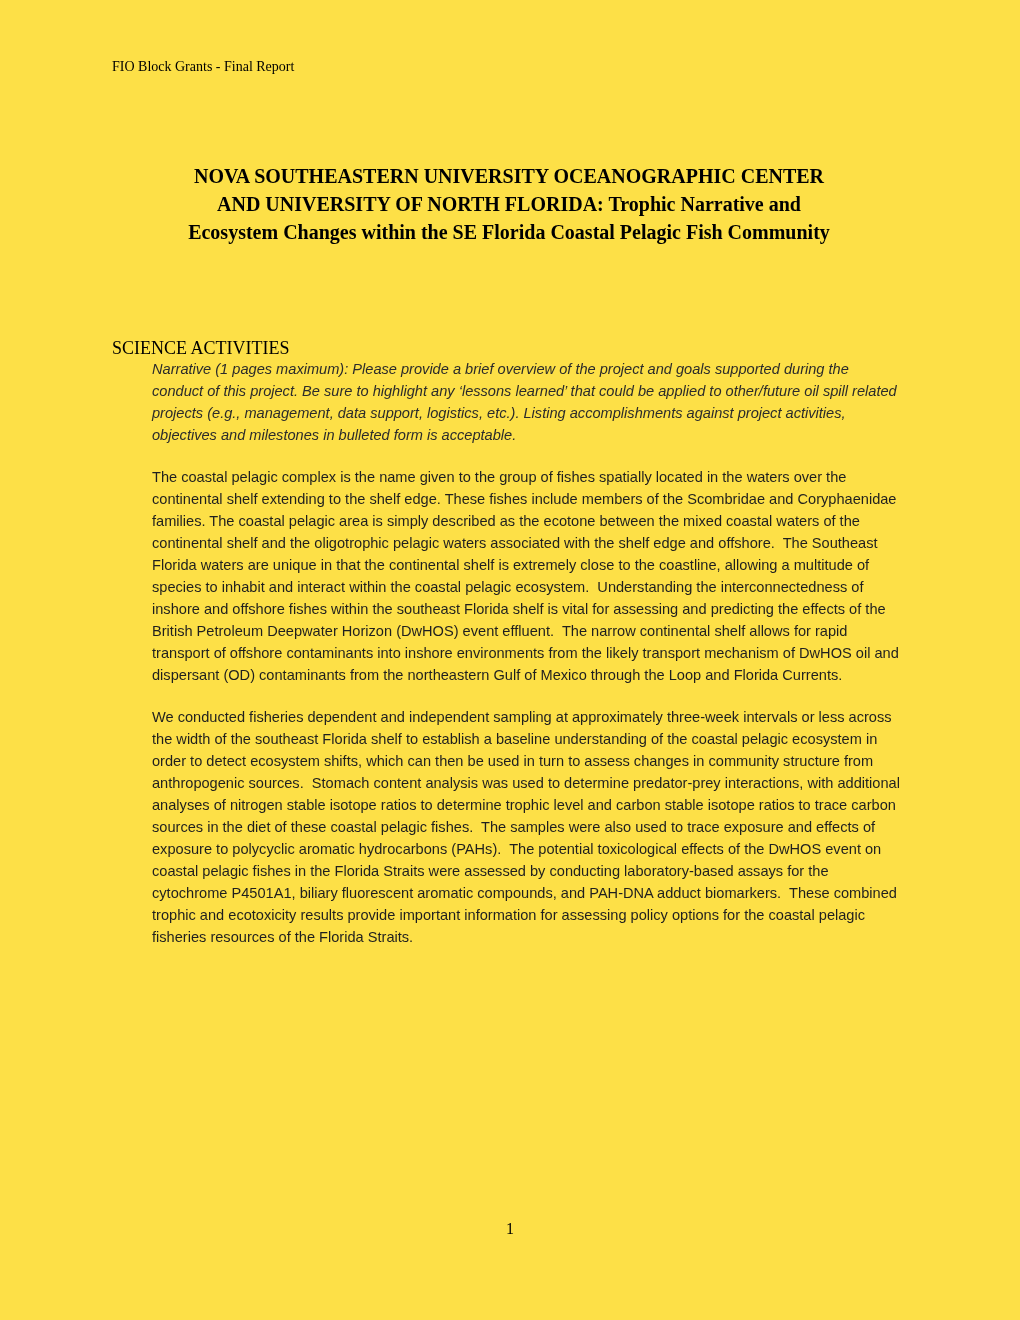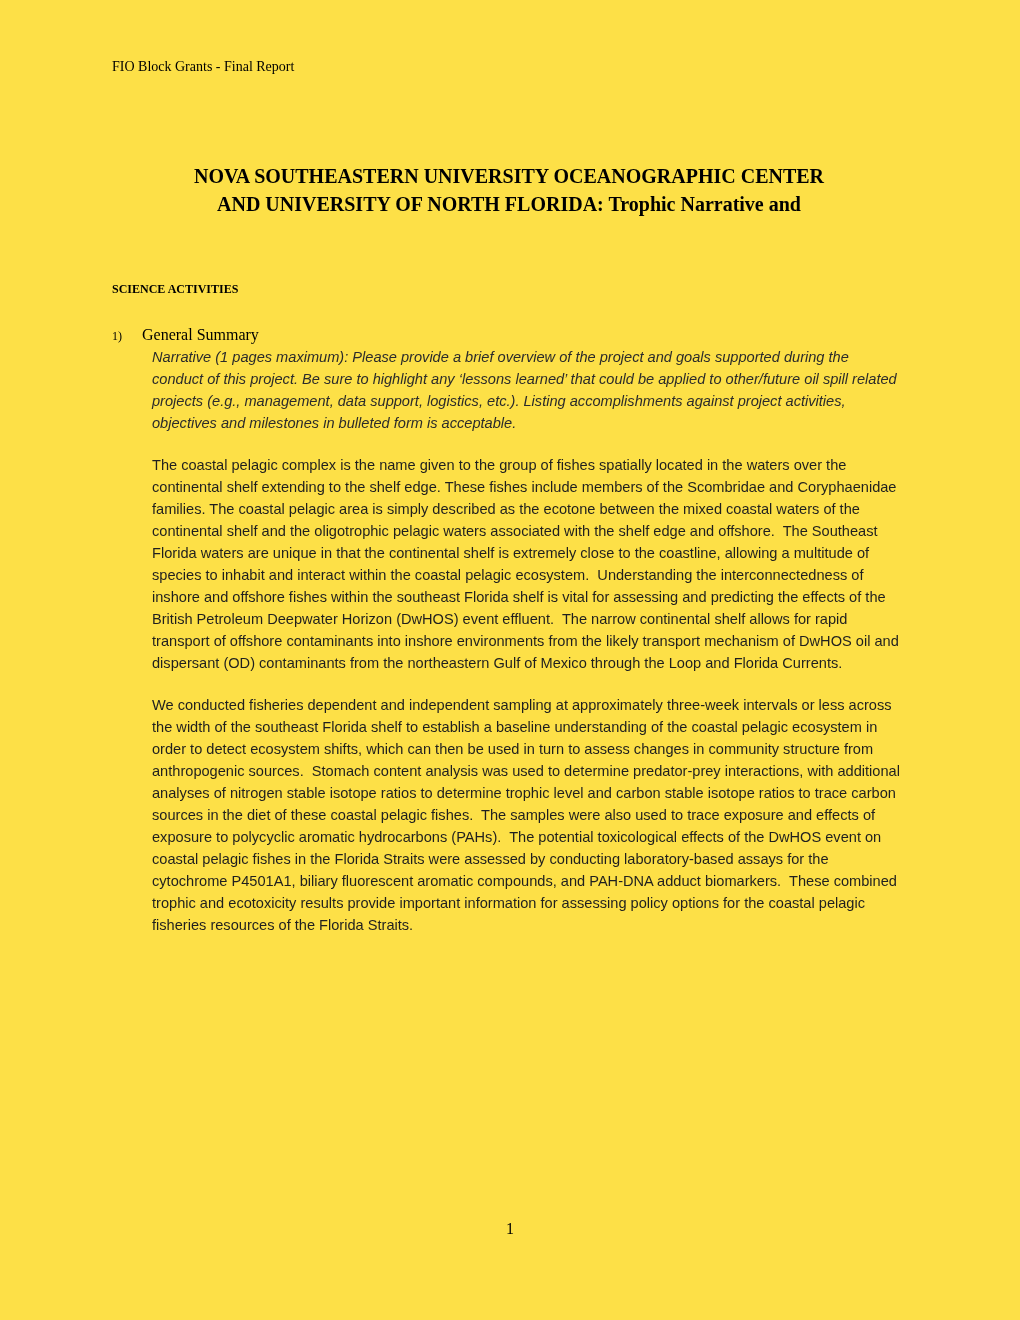--- a/index.html
+++ b/index.html
@@ -27,23 +27,23 @@
     font-size: 20px;
     line-height: 28px;
   }
   .authors {
     margin-top: 16px;
     text-align: center;
     font-size: 16px;
     line-height: 24px;
   }
   .section-heading {
-    margin-top: 61px;
-    font-weight: bold;
-    font-size: 12px;
+    margin-top: 92px;
+    font-weight: normal;
+    font-size: 18px;
     line-height: 20px;
   }
   .list-item {
     margin-top: 26px;
     font-size: 16px;
     line-height: 20px;
   }
   .list-item .num {
     font-size: 12px;
     display: inline-block;
@@ -76,28 +76,26 @@
 </head>
 <body>
 
 <div class="page">
 
   <div class="running-header">FIO Block Grants - Final Report</div>
 
   <div class="doc-title">
     <div>NOVA SOUTHEASTERN UNIVERSITY OCEANOGRAPHIC CENTER</div>
     <div>AND UNIVERSITY OF NORTH FLORIDA: Trophic Narrative and</div>
+    <div>Ecosystem Changes within the SE Florida Coastal Pelagic Fish Community</div>
   </div>
 
 
   <div class="section-heading">SCIENCE ACTIVITIES</div>
 
-  <div class="list-item">
-    <span class="num">1)</span><span>General Summary</span>
-  </div>
 
   <div class="body-copy narrative">Narrative (1 pages maximum): Please provide a brief overview of the project and goals supported during the conduct of this project. Be sure to highlight any ‘lessons learned’ that could be applied to other/future oil spill related projects (e.g., management, data support, logistics, etc.). Listing accomplishments against project activities, objectives and milestones in bulleted form is acceptable.</div>
 
   <div class="body-copy para">The coastal pelagic complex is the name given to the group of fishes spatially located in the waters over the continental shelf extending to the shelf edge. These fishes include members of the Scombridae and Coryphaenidae families. The coastal pelagic area is simply described as the ecotone between the mixed coastal waters of the continental shelf and the oligotrophic pelagic waters associated with the shelf edge and offshore.  The Southeast Florida waters are unique in that the continental shelf is extremely close to the coastline, allowing a multitude of species to inhabit and interact within the coastal pelagic ecosystem.  Understanding the interconnectedness of inshore and offshore fishes within the southeast Florida shelf is vital for assessing and predicting the effects of the British Petroleum Deepwater Horizon (DwHOS) event effluent.  The narrow continental shelf allows for rapid transport of offshore contaminants into inshore environments from the likely transport mechanism of DwHOS oil and dispersant (OD) contaminants from the northeastern Gulf of Mexico through the Loop and Florida Currents.</div>
 
   <div class="body-copy para">We conducted fisheries dependent and independent sampling at approximately three-week intervals or less across the width of the southeast Florida shelf to establish a baseline understanding of the coastal pelagic ecosystem in order to detect ecosystem shifts, which can then be used in turn to assess changes in community structure from anthropogenic sources.  Stomach content analysis was used to determine predator-prey interactions, with additional analyses of nitrogen stable isotope ratios to determine trophic level and carbon stable isotope ratios to trace carbon sources in the diet of these coastal pelagic fishes.  The samples were also used to trace exposure and effects of exposure to polycyclic aromatic hydrocarbons (PAHs).  The potential toxicological effects of the DwHOS event on coastal pelagic fishes in the Florida Straits were assessed by conducting laboratory-based assays for the cytochrome P4501A1, biliary fluorescent aromatic compounds, and PAH-DNA adduct biomarkers.  These combined trophic and ecotoxicity results provide important information for assessing policy options for the coastal pelagic fisheries resources of the Florida Straits.</div>
 
   <div class="page-number">1</div>
 
 </div>

